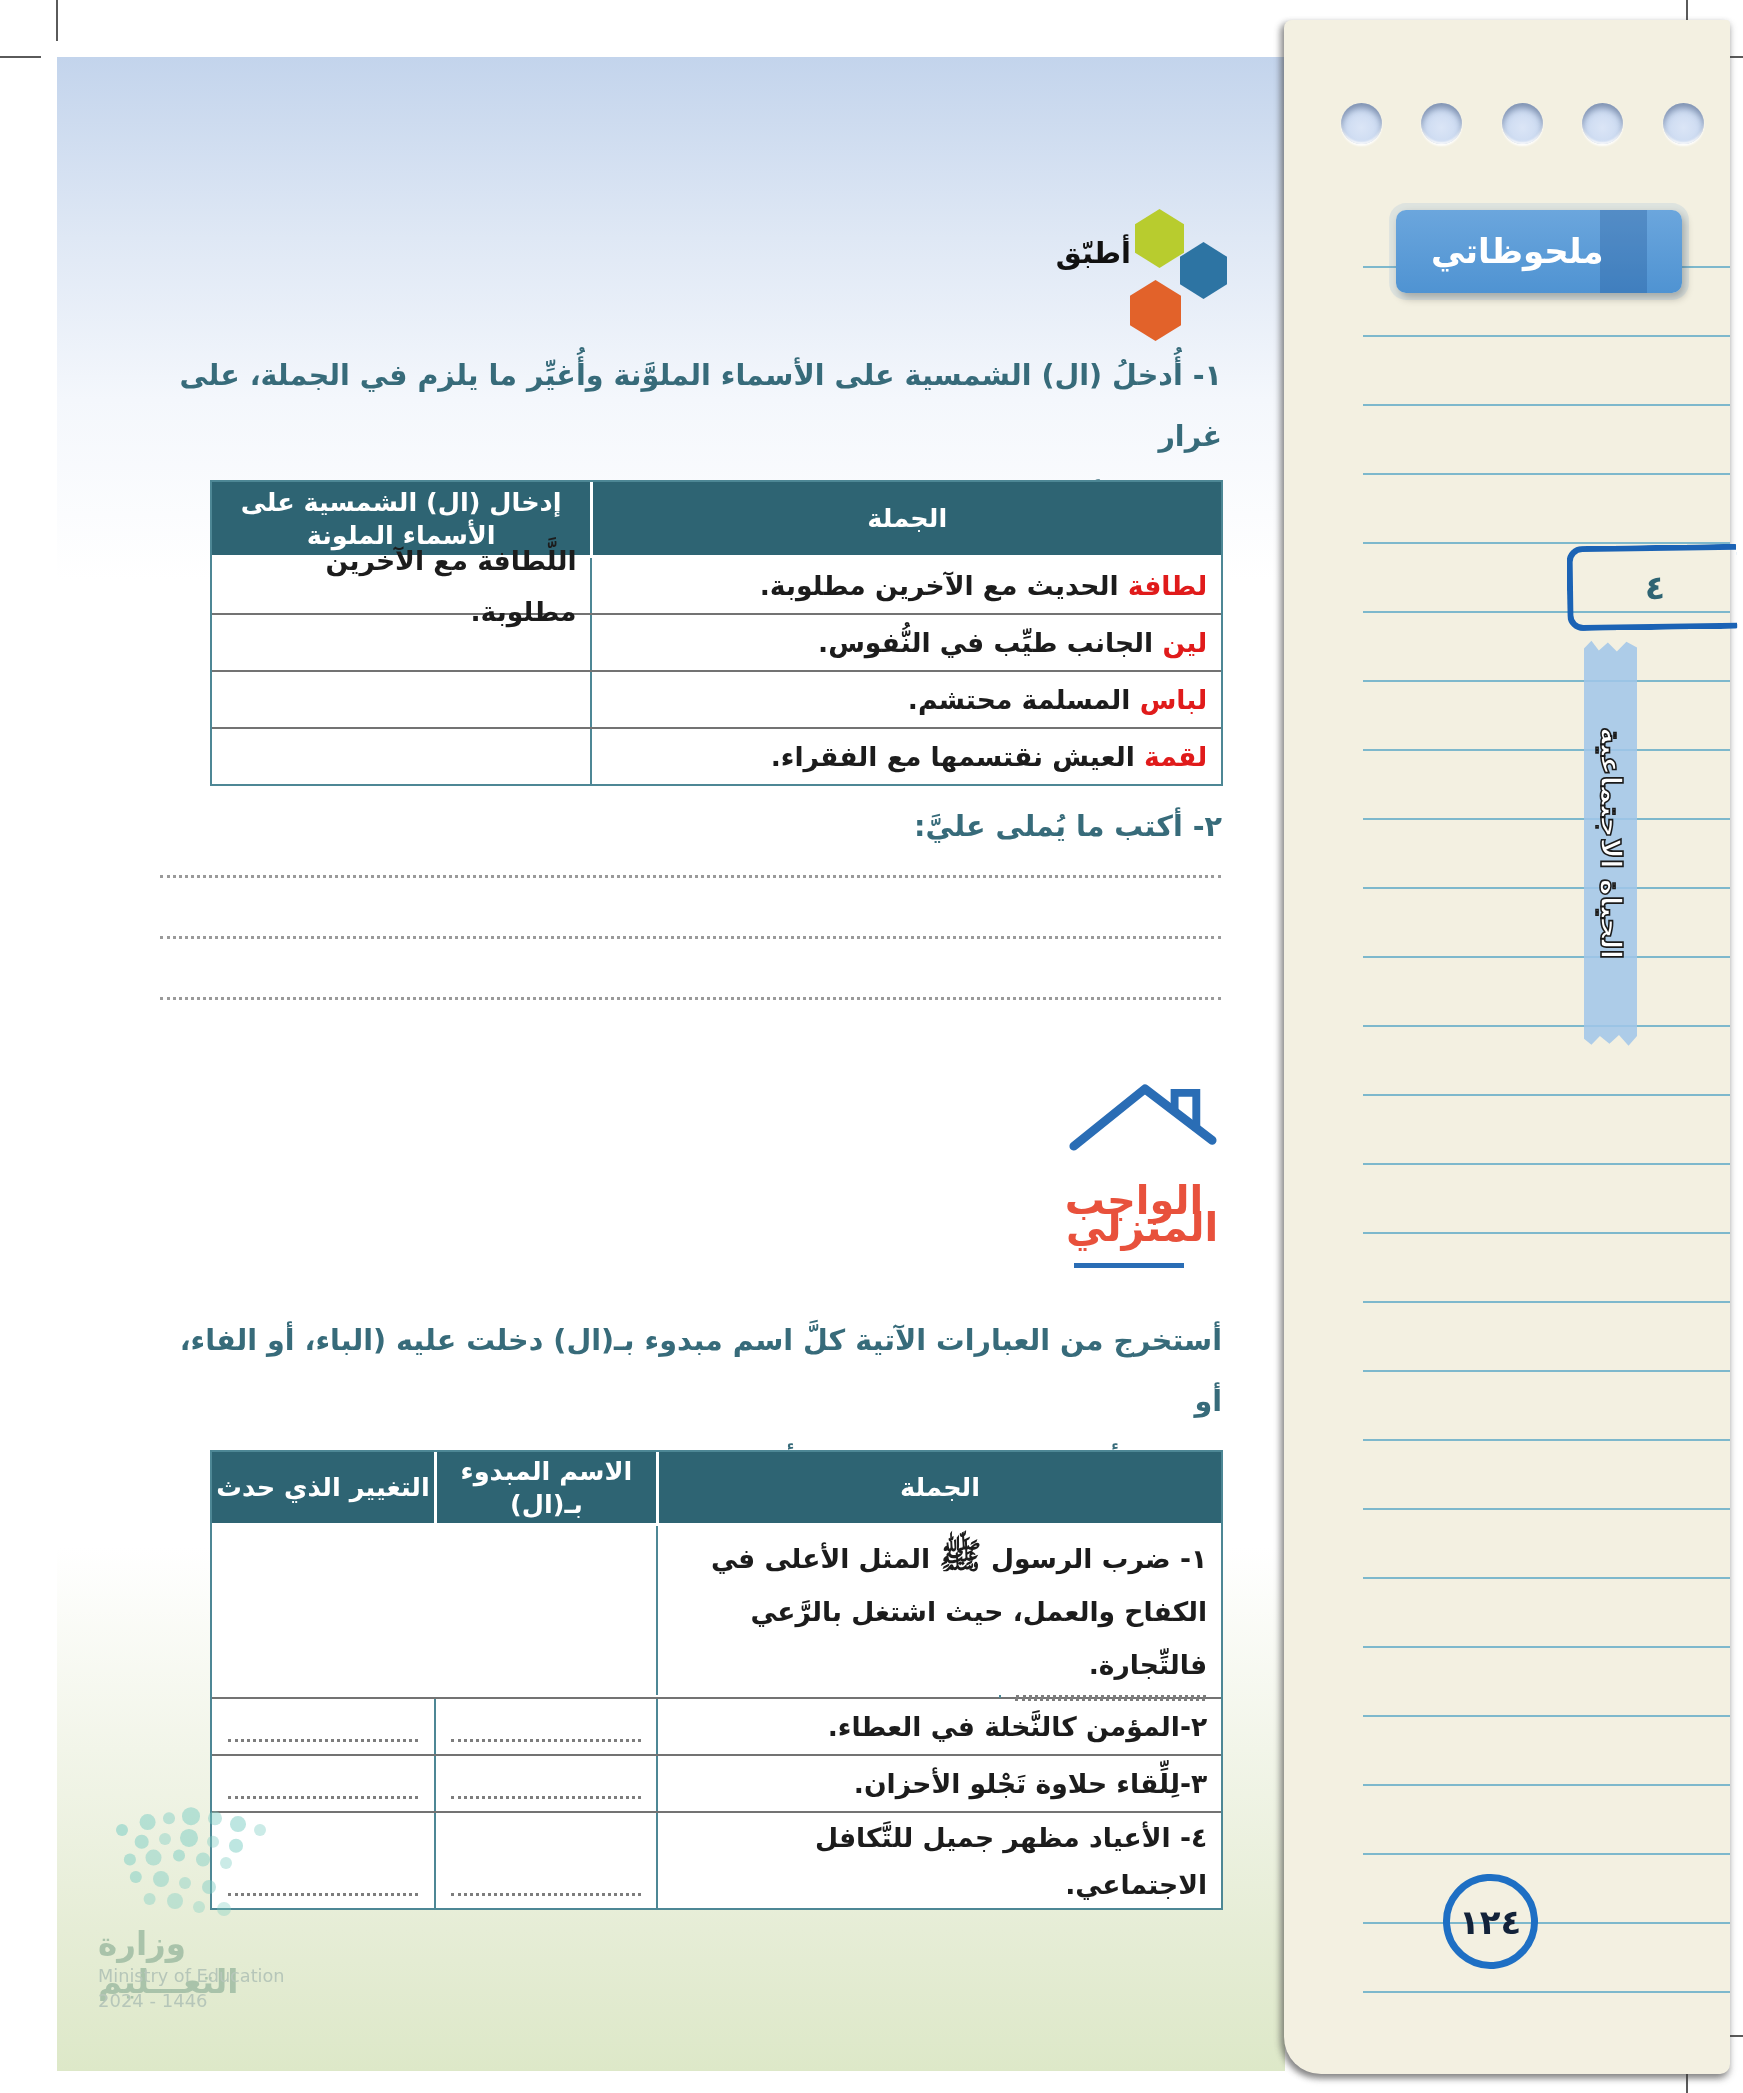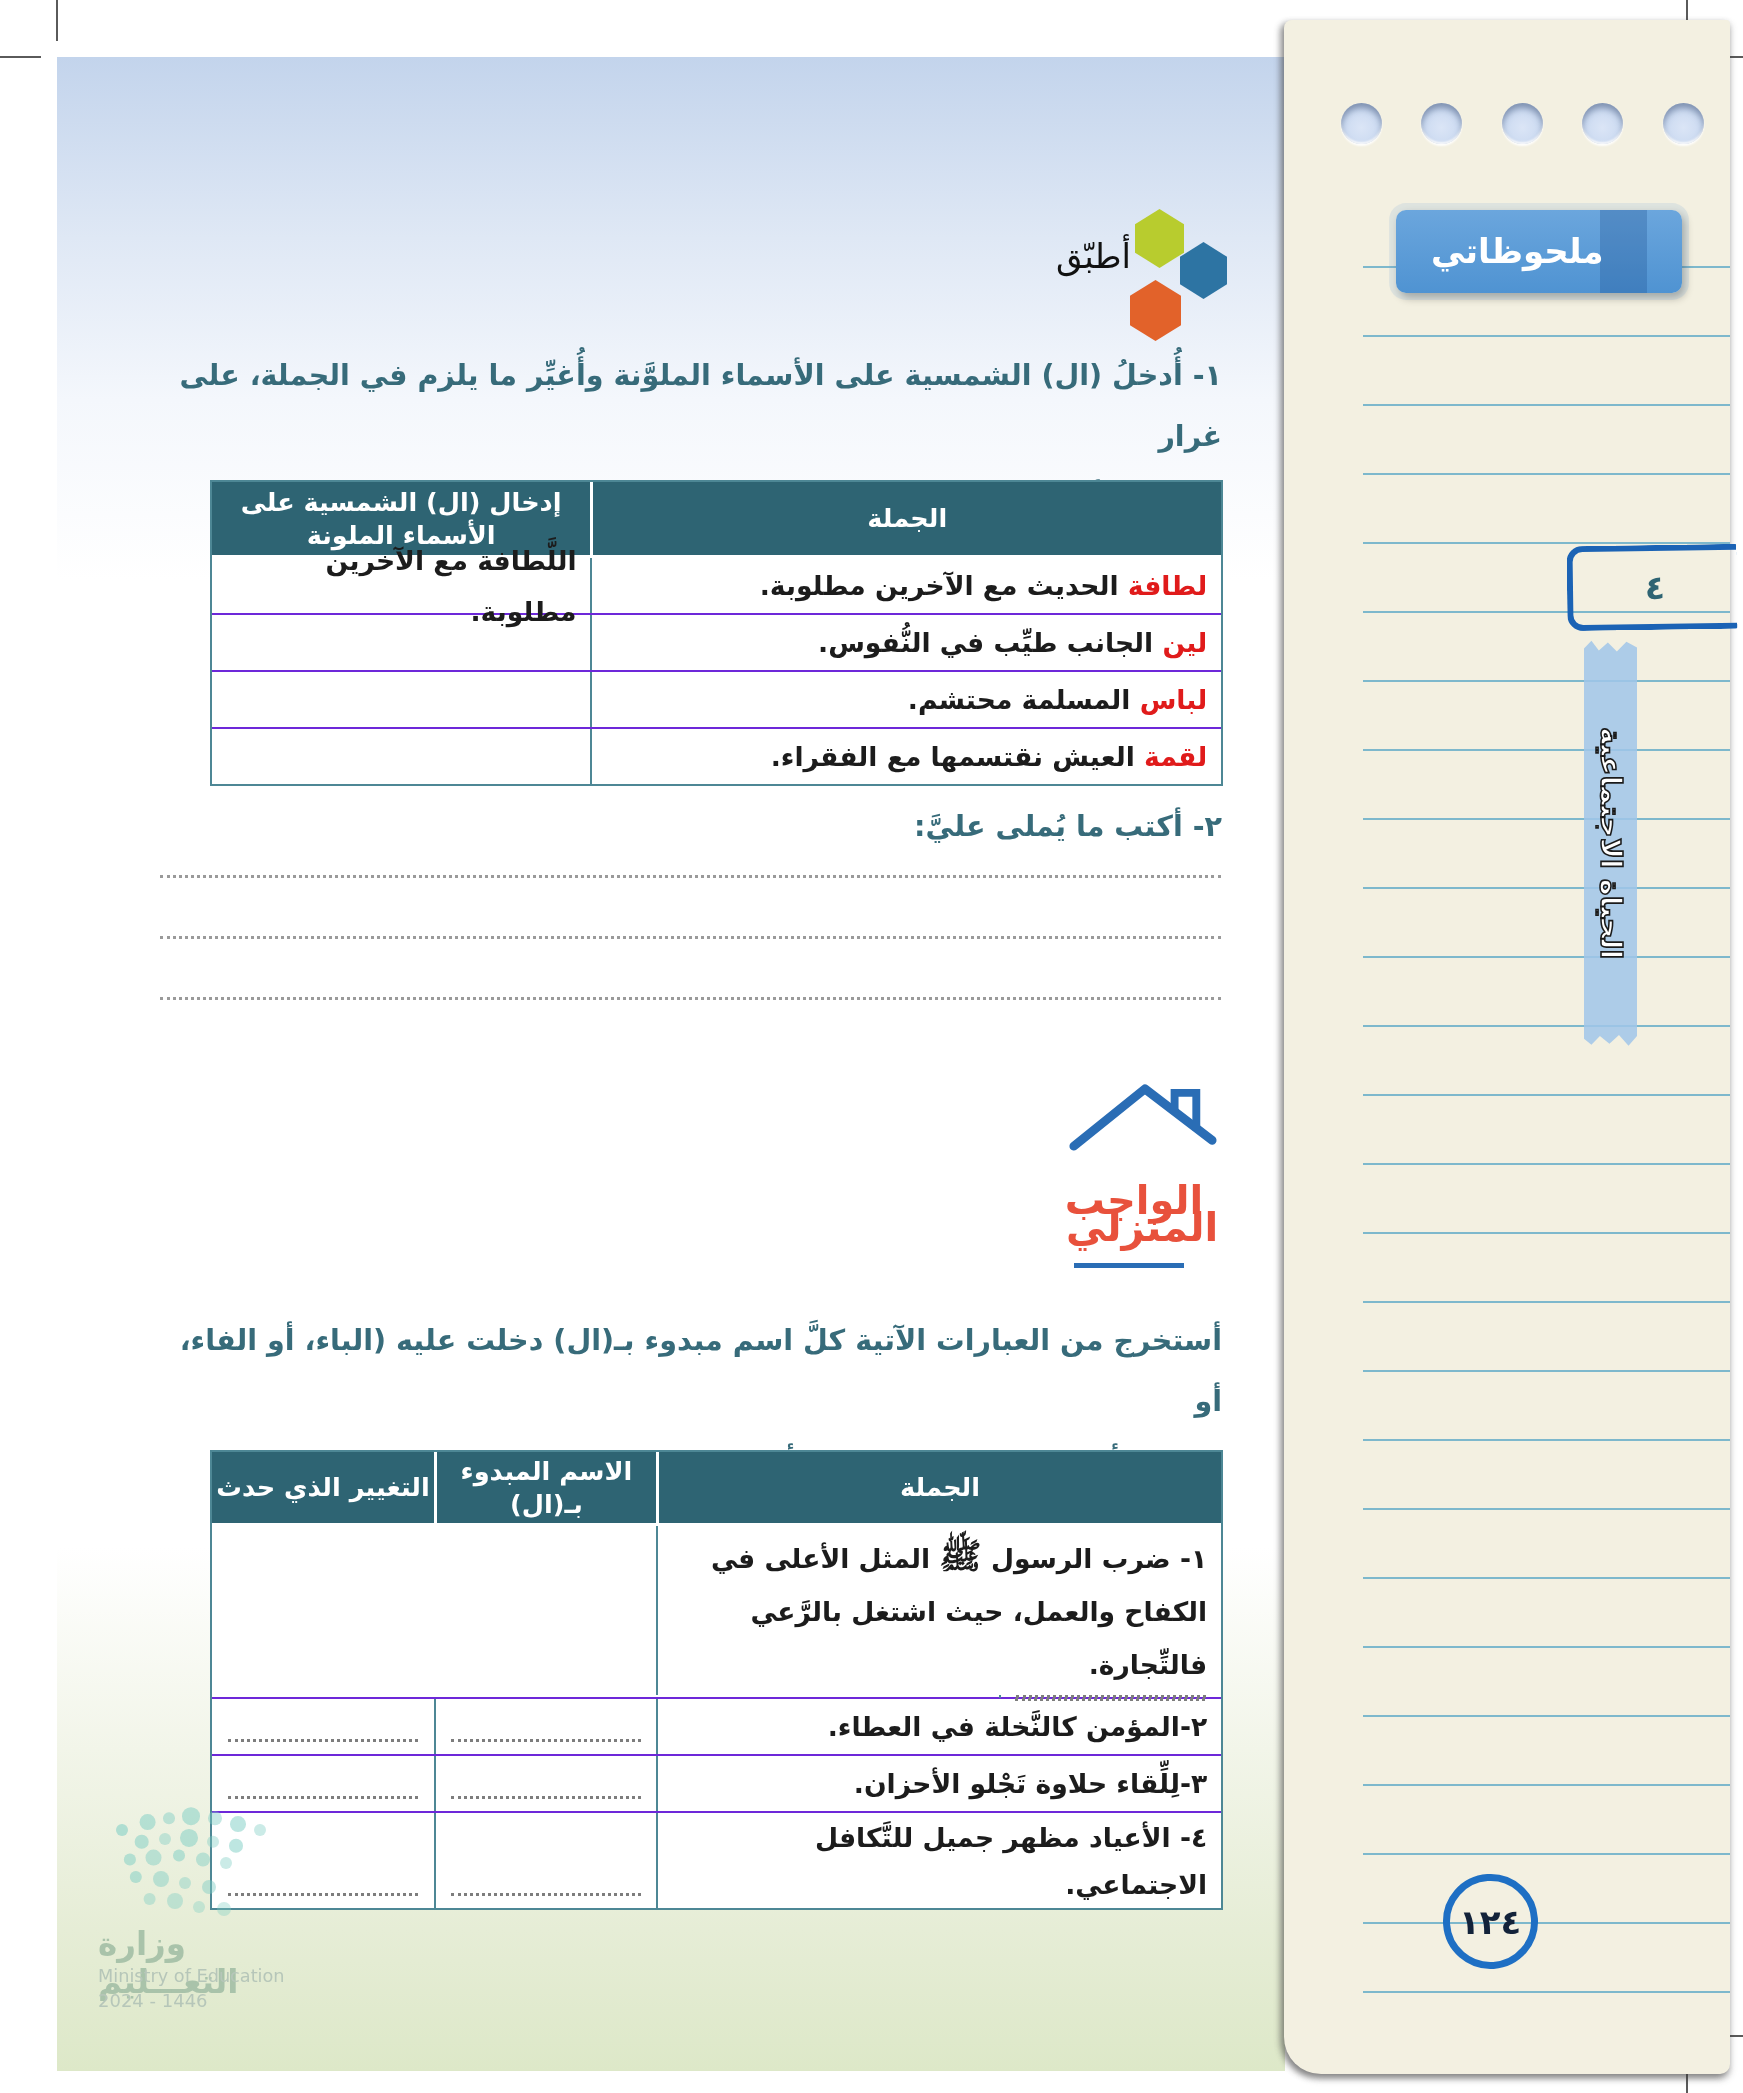--- a/index.html
+++ b/index.html
@@ -11,31 +11,31 @@
   
   .crop{position:absolute;background:#5a5a5a;}
   
   #main-page{
     position:absolute;left:57px;top:57px;width:1228px;height:2014px;
     background:linear-gradient(to bottom,#c3d4ec 0%,#dfe8f5 9%,#f4f7fc 17%,#ffffff 26%,#ffffff 74%,#f2f5e9 84%,#e6edd6 93%,#dde8c8 100%);
   }
   
   .hex{position:absolute;clip-path:polygon(50% 0,100% 26%,100% 74%,50% 100%,0 74%,0 26%);}
   #apply-title{position:absolute;left:948px;top:179px;width:126px;text-align:right;
-    font-size:34px;font-weight:normal;color:#111;}
+    font-size:29px;font-weight:bold;color:#111;}
   
   .teal-text{color:#376b7a;font-weight:bold;font-size:28.6px;line-height:61px;text-align:right;direction:rtl;}
   
   .wtable{position:absolute;width:1009px;direction:rtl;border:2px solid #4d8795;background:#fff;}
   .trow{display:flex;}
   .thead .tcell{background:#2e6473;color:#fff;font-weight:bold;font-size:25.6px;
     display:flex;align-items:center;justify-content:center;text-align:center;line-height:33px;}
   .thead .tcell:not(:last-child){border-left:3px solid #ffffff;}
   .thead{border-bottom:3px solid #ffffff;}
-  .tbody .trow{border-top:2px solid #6d28d9;}
+  .tbody .trow{border-top:2px solid #737373;}
   .tbody .trow:first-child{border-top:none;}
   .tbody .tcell:not(:last-child){border-left:2px solid #4d8795;}
   .tcell{box-sizing:border-box;}
   .sent{font-size:26.6px;font-weight:bold;color:#1c1c1c;text-align:right;
     padding:3.9px 13.8px 3.9px 7.9px;display:flex;align-items:center;justify-content:flex-start;line-height:51px;}
   .sent>div{width:100%;}
   .redword{color:#e01b1b;}
   .ansfill{display:flex;align-items:center;justify-content:center;}
   .ansfill.bottom{align-items:flex-end;padding-bottom:11.8px;}
   .dotline{width:86%;border-bottom:3px dotted #7d7d7d;height:0;}

